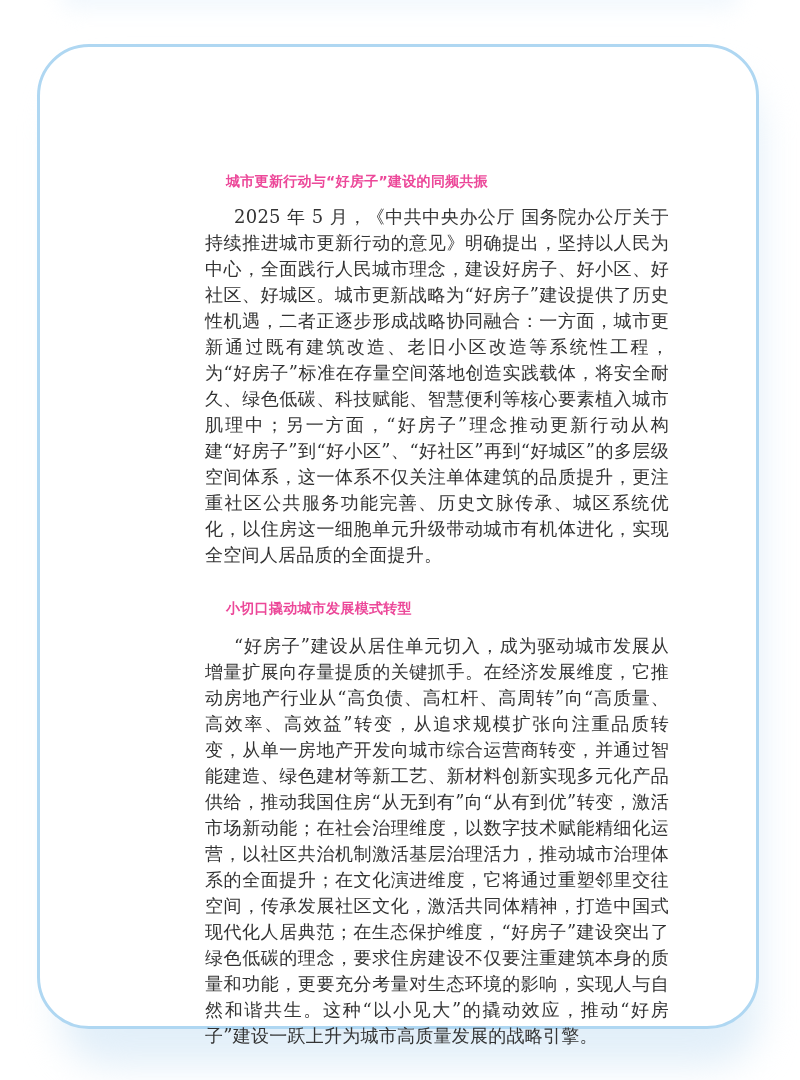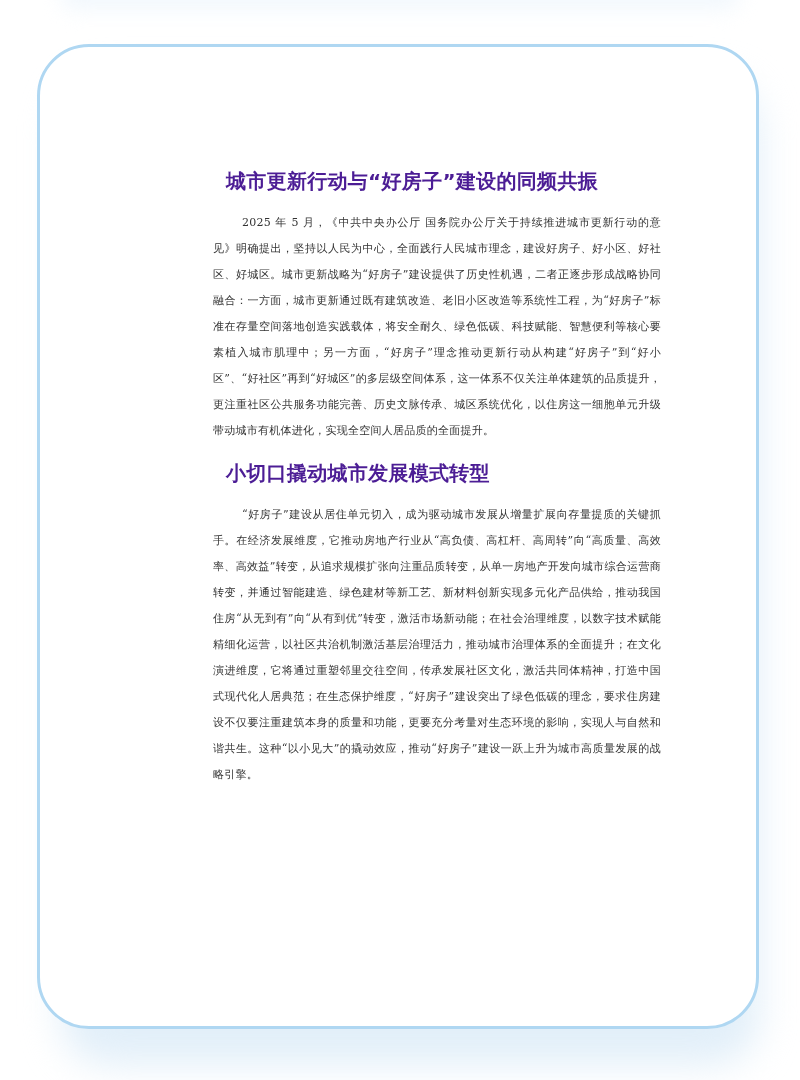--- a/index.html
+++ b/index.html
@@ -40,37 +40,37 @@
       background: #ffffff;
     }
     .content {
       position: absolute;
       left: 197px;
       top: 168px;
       width: 480px;
     }
     .heading {
       font-family: "DejaVu Sans", "Liberation Sans", sans-serif;
-      font-size: 20px;
-      color: #4c1d95;
+      font-size: 14px;
+      color: #ec4899;
       letter-spacing: 0.3px;
       margin: 0 0 0 29px;
       height: 26px;
       line-height: 26px;
       white-space: nowrap;
     }
     .heading.h1 { margin-bottom: 10px; }
-    .heading.h2 { margin-top: 15px; margin-bottom: 12px; }
+    .heading.h2 { margin-top: 27px; margin-bottom: 12px; }
     .para {
-      font-size: 11px;
+      font-size: 18px;
       line-height: 26px;
       color: #333333;
       text-align: justify;
       text-justify: inter-character;
-      margin: 16px;
+      margin: 8px;
       text-indent: 29px;
       letter-spacing: 0.25px;
     }
   </style>
 </head>
 <body>
 
 <div class="top-glow"></div>
 <div class="card-shadow"></div>
 <div class="card"></div>

